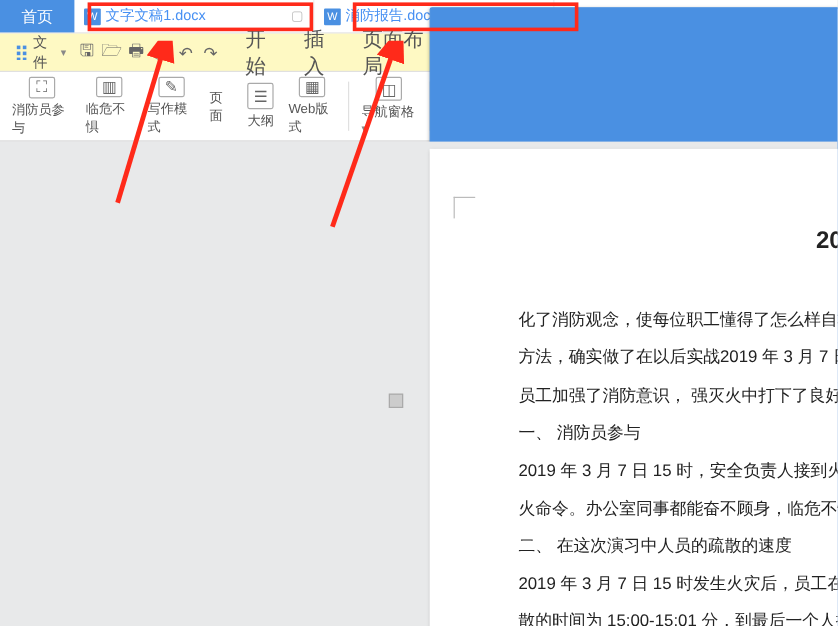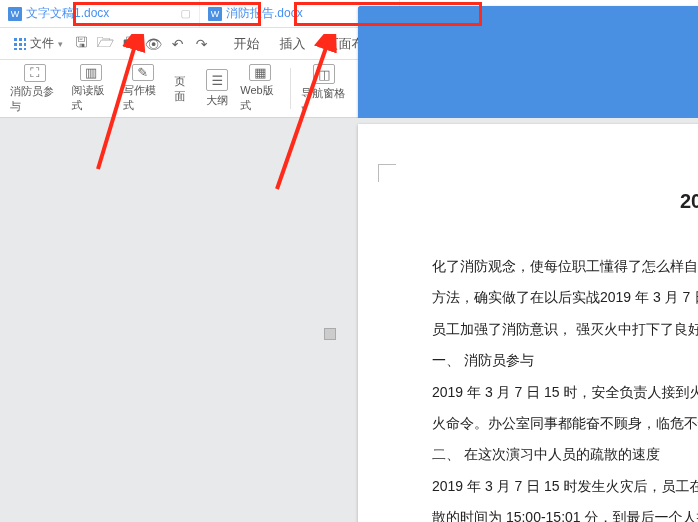--- a/index.html
+++ b/index.html
@@ -32,40 +32,40 @@
   }
   .docicon {
     width: 14px; height: 14px; background:#4a90e2;
     color:#fff; display:inline-flex; align-items:center; justify-content:center;
     font-size: 9px; border-radius:1px;
   }
   .tabrightic { margin-left:auto; color:#bbb; font-size:11px; }
   .plus { padding: 0 12px; color:#888; font-size:16px; }
   
   .menurow {
-    background:#ffffff; height:32px; display:flex; align-items:center;
+    background:#fef9c3; height:32px; display:flex; align-items:center;
     padding:0 8px; gap:2px; border-bottom:1px solid #e0e0e0;
   }
   .appmenu { display:flex; align-items:center; gap:4px; color:#555; padding:0 6px; }
   .grid3 {
     width:12px;height:12px;
     background:
       linear-gradient(#4a90e2,#4a90e2),linear-gradient(#4a90e2,#4a90e2),linear-gradient(#4a90e2,#4a90e2),
       linear-gradient(#4a90e2,#4a90e2),linear-gradient(#4a90e2,#4a90e2),linear-gradient(#4a90e2,#4a90e2),
       linear-gradient(#4a90e2,#4a90e2),linear-gradient(#4a90e2,#4a90e2),linear-gradient(#4a90e2,#4a90e2);
     background-size:3px 3px; background-repeat:no-repeat;
     background-position:0 0,5px 0,10px 0,0 5px,5px 5px,10px 5px,0 10px,5px 10px,10px 10px;
   }
   .dropcaret { font-size:9px; color:#888; }
   .qicon {
     width:22px; height:22px; display:inline-flex; align-items:center; justify-content:center;
     color:#666; font-size:14px; border-radius:2px;
   }
   .spacer8 { width:8px; }
-  .mtab { padding:0 9px; color:#555; font-size:13px; }
+  .mtab { padding:0 9px; color:#555; font-size:17px; }
   .mtab.active { background:#4a90e2; color:#fff; border-radius:3px; padding:2px 9px; }
   
   .ribbon {
     background:#fff; height:58px; display:flex; align-items:stretch;
     padding:4px 6px; border-bottom:1px solid #d5d5d5; gap:4px;
   }
   .rgrp { display:flex; flex-direction:column; align-items:center; justify-content:center; padding:0 4px; }
   .rgrp.row2 { flex-direction:column; gap:2px; }
   .bigbtn { display:flex; flex-direction:column; align-items:center; justify-content:center; gap:2px; padding:0 4px; font-size:11px; color:#555; }
   .bigic { width:22px; height:22px; border:1px solid #aaa; border-radius:2px; display:flex; align-items:center; justify-content:center; color:#666; font-size:13px; }
@@ -96,20 +96,21 @@
   
   .redbox {
     position:absolute; border:3px solid #ff2a1a; pointer-events:none;
   }
   .arrow { position:absolute; pointer-events:none; }
 </style>
 </head>
 <body>
 
 <div class="tabbar">
+  <div class="hometab">首页</div>
   <div class="doctab">
     <span class="docicon">W</span>
     <span>文字文稿1.docx</span>
     <span class="tabrightic">▢</span>
   </div>
   <div class="doctab">
     <span class="docicon">W</span>
     <span>消防报告.docx</span>
     <span class="tabrightic">▢</span>
   </div>
@@ -140,21 +141,21 @@
   <span class="mtab">开发工具</span>
 </div>
 
 <div class="ribbon">
   <div class="bigbtn">
     <span class="bigic">⛶</span>
     <span>消防员参与</span>
   </div>
   <div class="bigbtn">
     <span class="bigic">▥</span>
-    <span>阅读版式</span>
+    <span>临危不惧</span>
   </div>
   <div class="bigbtn">
     <span class="bigic">✎</span>
     <span>写作模式</span>
   </div>
   <div class="bigbtn">
     <span class="bigic page">▤</span>
     <span>页面</span>
   </div>
   <div class="bigbtn">

